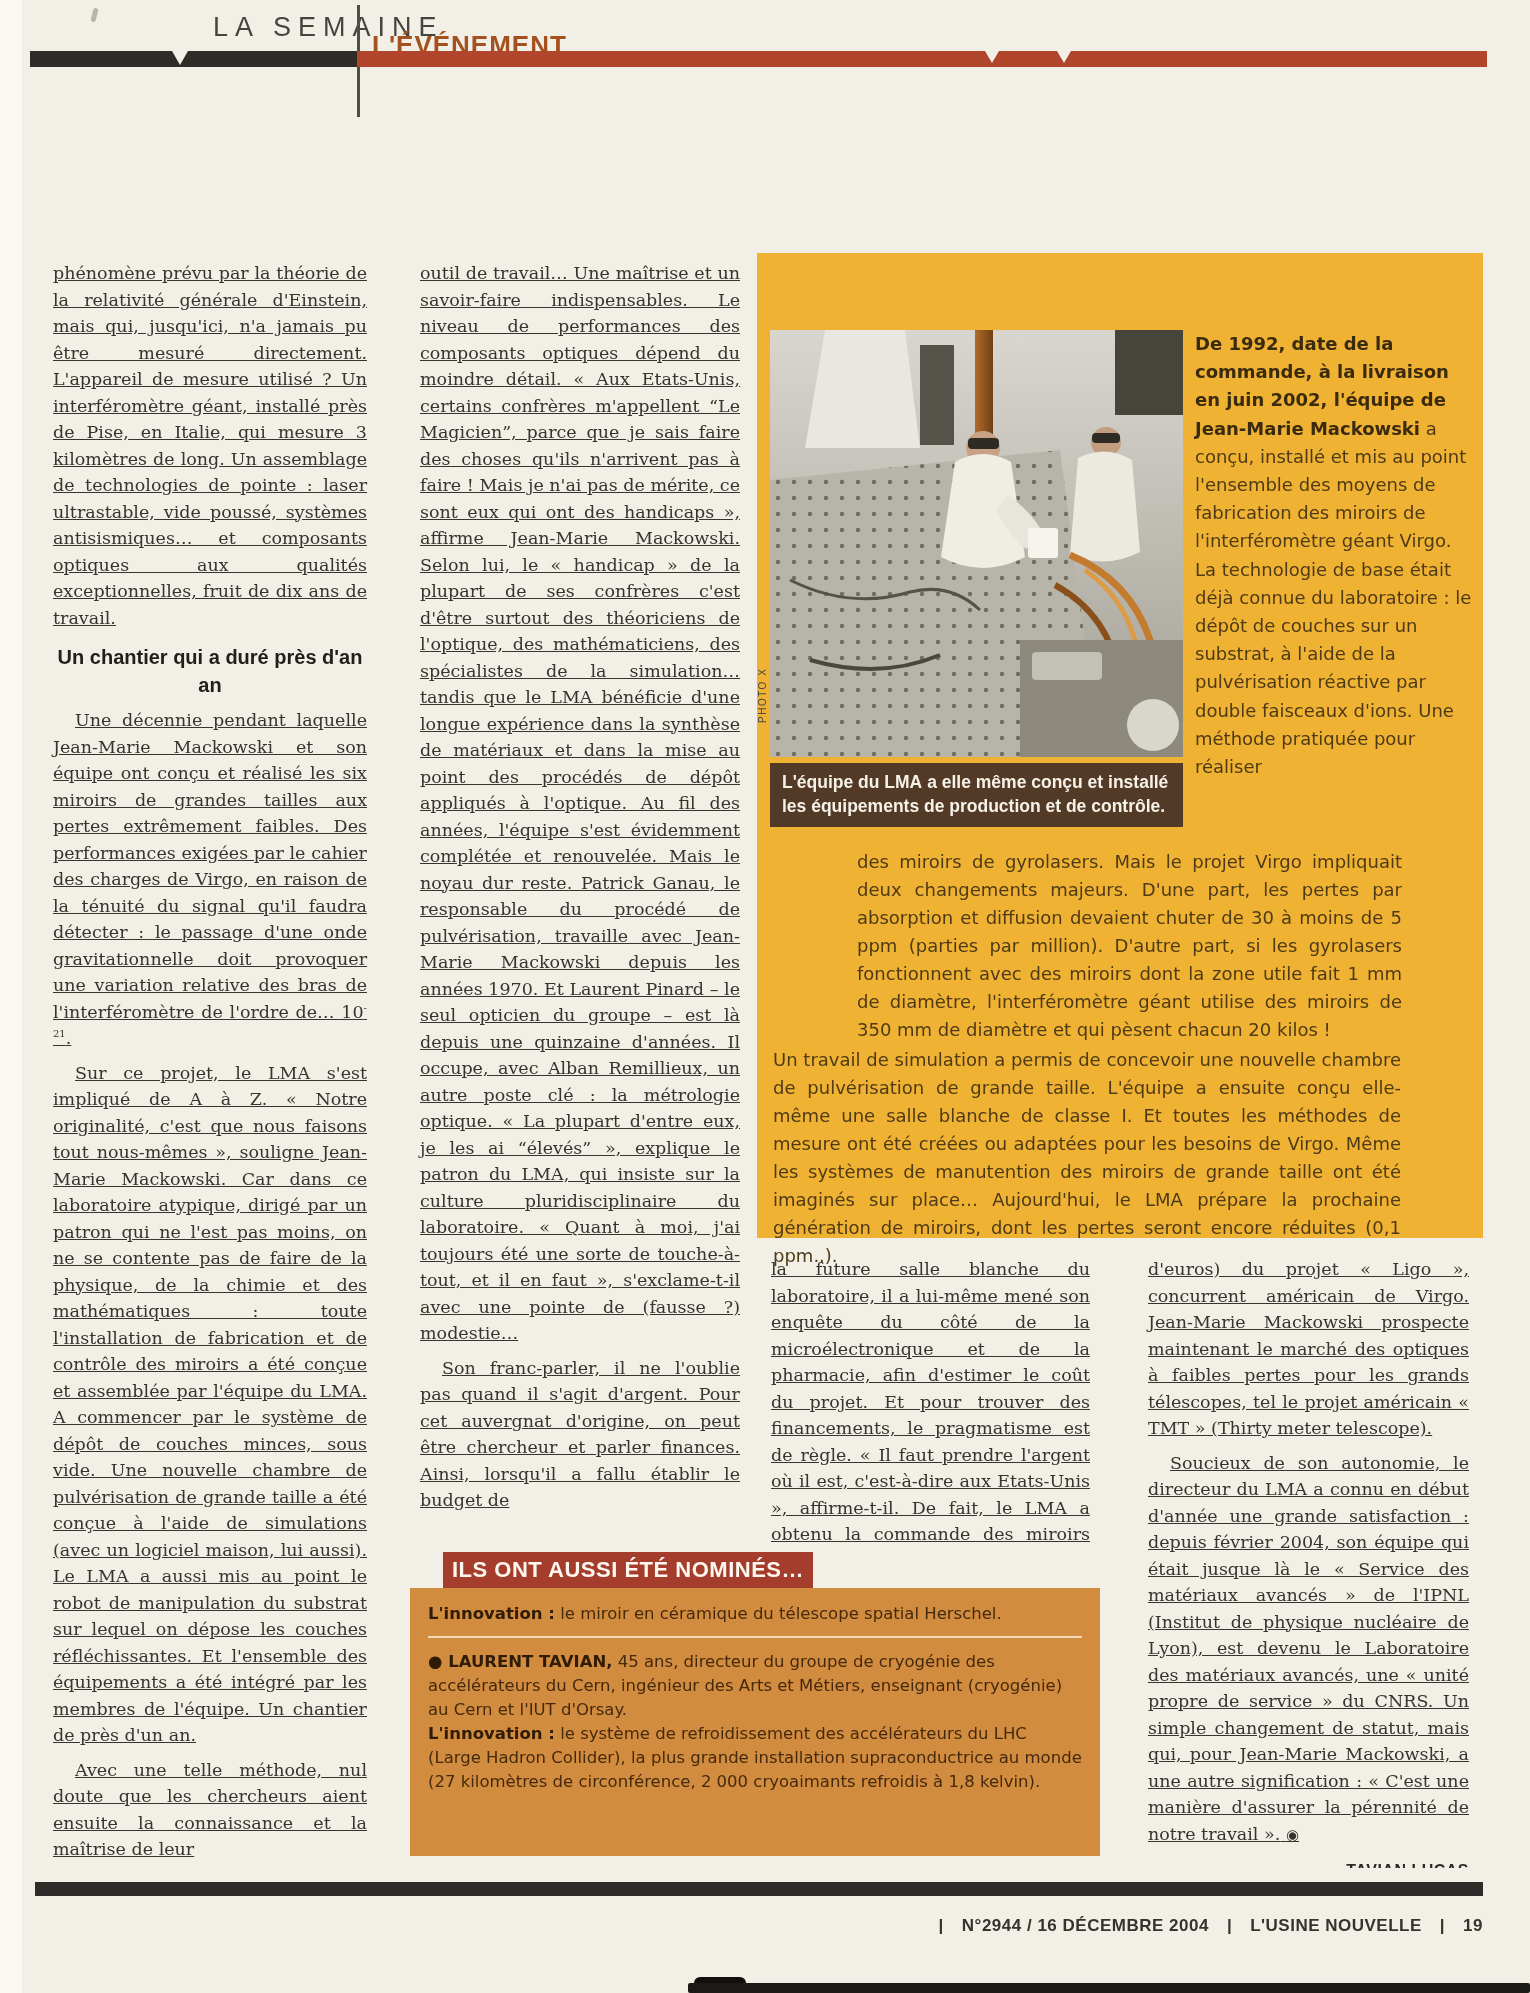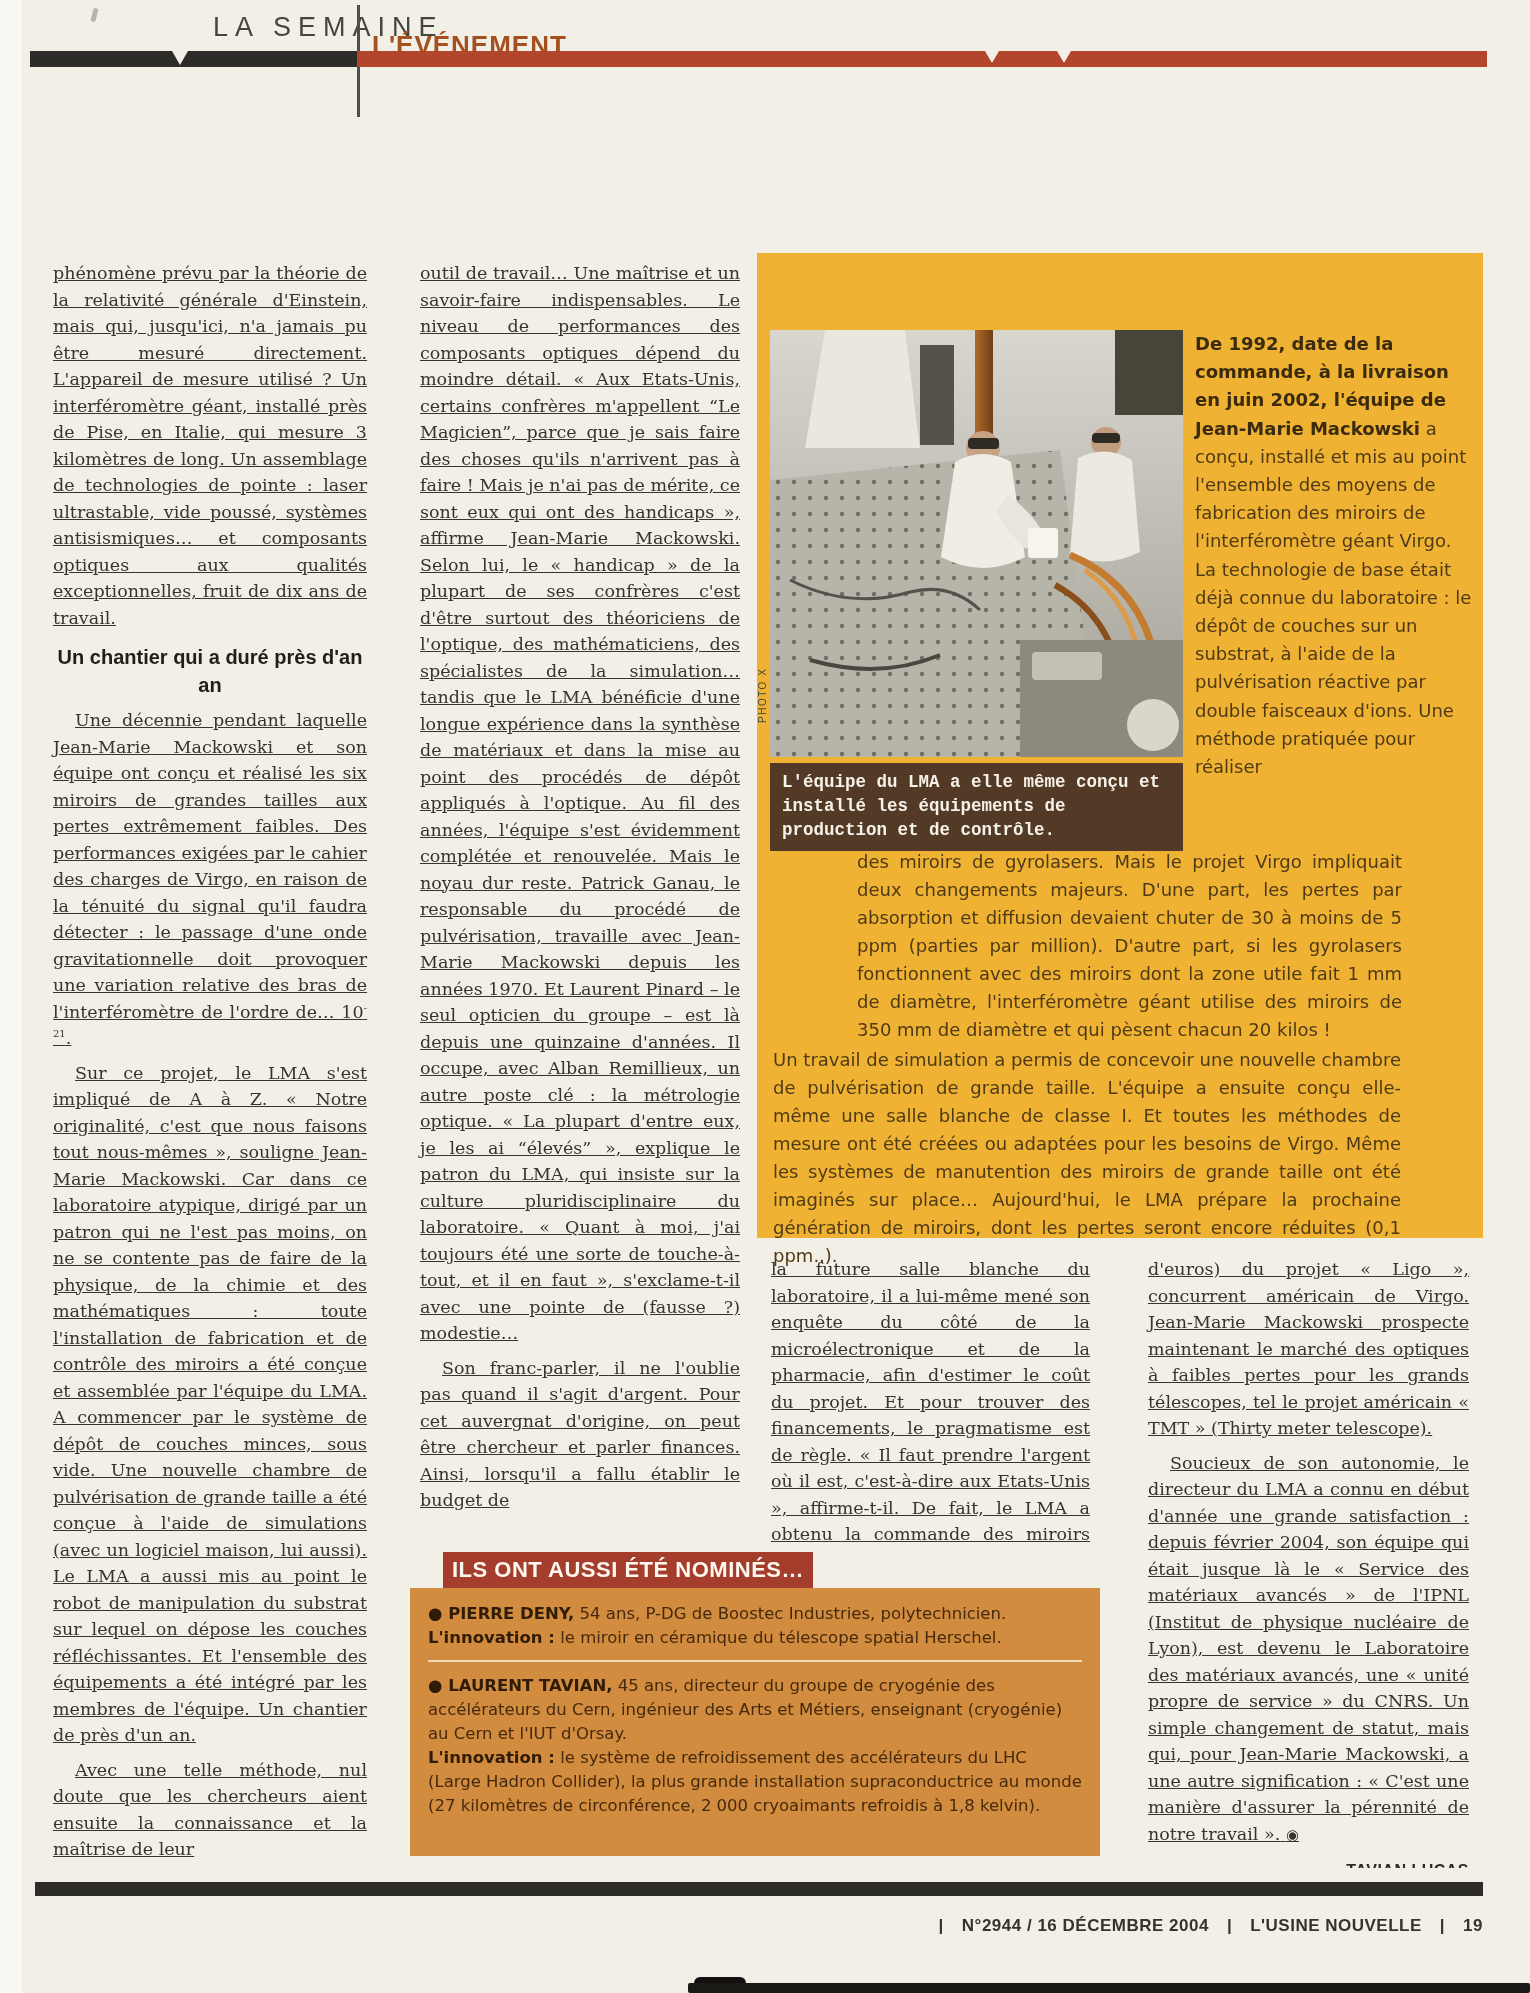--- a/index.html
+++ b/index.html
@@ -43,21 +43,21 @@
   
   .feature{left:757px;top:253px;width:726px;height:985px;background:var(--box-yellow);}
   .feature-title{position:absolute;left:14px;top:6px;width:705px;
                  font-family:"Liberation Sans",sans-serif;font-weight:900;font-size:31px;
                  line-height:33px;letter-spacing:-0.5px;color:var(--box-brown-dark);}
   .photo{position:absolute;left:13px;top:77px;width:413px;height:427px;overflow:hidden;background:#a8a59c;}
   .photo-credit{position:absolute;left:0px;top:300px;height:170px;writing-mode:vertical-rl;
                 transform:rotate(180deg);font-family:"Liberation Sans",sans-serif;font-size:10px;
                 letter-spacing:1.5px;color:#4b4b44;}
   .caption{position:absolute;left:13px;top:510px;width:389px;background:var(--caption-bg);
-           color:#f7f2e8;font-family:Liberation Mono, monospace;font-size:17.5px;
+           color:#f7f2e8;font-family:Liberation Sans, sans-serif;font-size:17.5px;
            line-height:24px;font-weight:700;padding:7px 12px 9px 12px;}
   .caption .xbold{font-weight:900;}
   .sidebar-text{position:absolute;left:438px;top:77px;width:280px;
                 font-family:"DejaVu Sans",sans-serif;font-size:18px;line-height:28.2px;
                 color:var(--box-brown);}
   .sidebar-text .lead{font-weight:700;color:#3a2a0e;}
   .fbody{position:absolute;font-family:"DejaVu Sans",sans-serif;font-size:18px;line-height:28px;
          color:var(--box-brown);text-align:justify;hyphens:auto;}
   .fbody1{left:100px;top:577px;width:545px;}
   .fbody2{left:16px;top:775px;width:628px;}
@@ -182,21 +182,20 @@
     <p class="body">la future salle blanche du laboratoire, il a lui-même mené son enquête du côté de la microélectronique et de la pharmacie, afin d'estimer le coût du projet. Et pour trouver des financements, le pragmatisme est de règle. « Il faut prendre l'argent où il est, c'est-à-dire aux Etats-Unis », affirme-t-il. De fait, le LMA a obtenu la commande des miroirs (2,2 millions</p>
   </div>
   <div class="col col4">
     <p class="body">d'euros) du projet « Ligo », concurrent américain de Virgo. Jean-Marie Mackowski prospecte maintenant le marché des optiques à faibles pertes pour les grands télescopes, tel le projet américain « TMT » (Thirty meter telescope).</p>
     <p class="body indent"><span>Soucieux de son autonomie, le directeur du LMA a connu en début d'année une grande satisfaction : depuis février 2004, son équipe qui était jusque là le « Service des matériaux avancés » de l'IPNL (Institut de physique nucléaire de Lyon), est devenu le Laboratoire des matériaux avancés, une « unité propre de service » du CNRS. Un simple changement de statut, mais qui, pour Jean-Marie Mackowski, a une autre signification : « C'est une manière d'assurer la pérennité de notre travail ».</span> <span class="endmark">◉</span></p>
     <p class="byline">TAVIAN LUCAS</p>
   </div>
 
   <div class="abs banner">ILS ONT AUSSI ÉTÉ NOMINÉS…</div>
   <div class="abs nominees">
-    <p><span class="nominee-name">● PIERRE DENY,</span><span> 54 ans, P-DG de Boostec Industries, polytechnicien.</span></p>
     <p><span class="innov-label">L'innovation :</span><span> le miroir en céramique du télescope spatial Herschel.</span></p>
     <hr class="nominee-sep">
     <p><span class="nominee-name">● LAURENT TAVIAN,</span><span> 45 ans, directeur du groupe de cryogénie des accélérateurs du Cern, ingénieur des Arts et Métiers, enseignant (cryogénie) au Cern et l'IUT d'Orsay.</span></p>
     <p><span class="innov-label">L'innovation :</span><span> le système de refroidissement des accélérateurs du LHC (Large Hadron Collider), la plus grande installation supraconductrice au monde (27 kilomètres de circonférence, 2 000 cryoaimants refroidis à 1,8 kelvin).</span></p>
   </div>
 
   <div class="abs bottom-bar"></div>
   <div class="abs footer">
     <span>|</span>
     <span>N°2944 / 16 DÉCEMBRE 2004</span>

